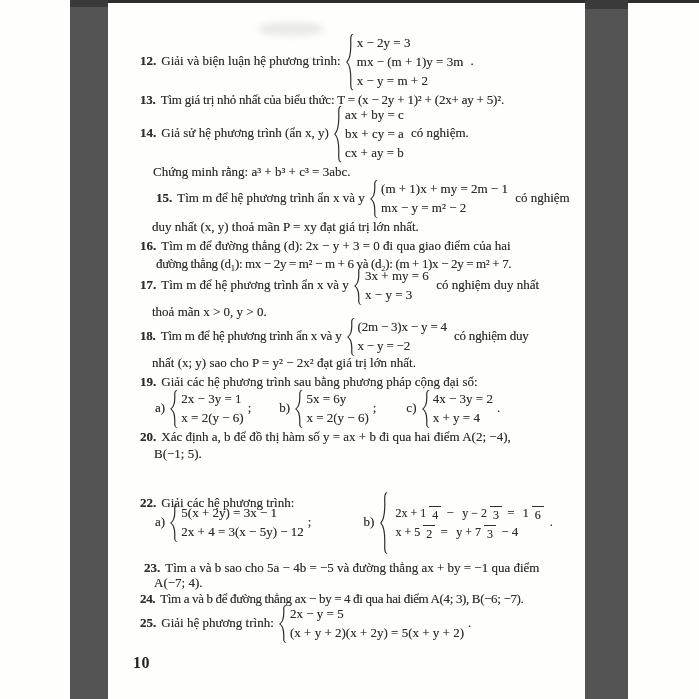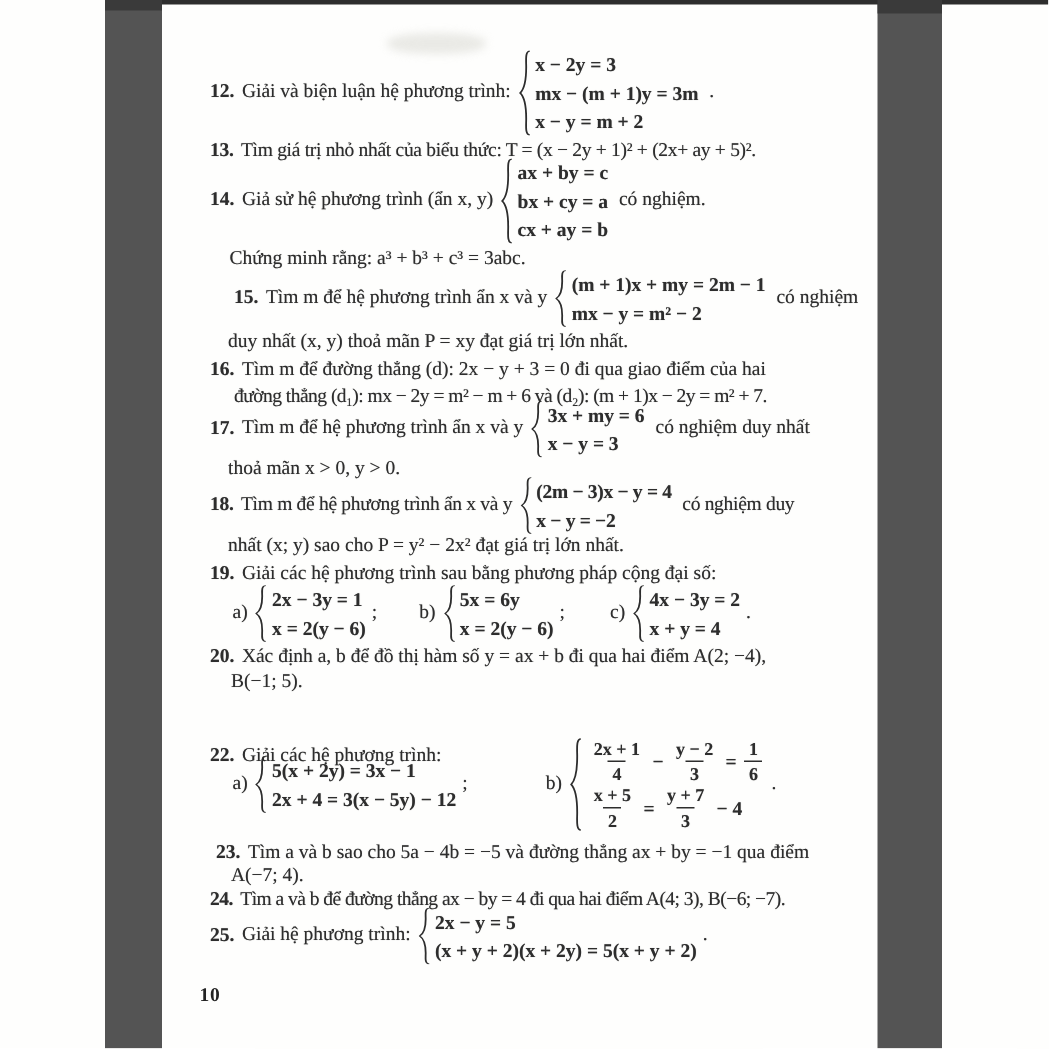--- a/index.html
+++ b/index.html
@@ -18,26 +18,26 @@
   .line{position:absolute;transform:translateY(-50%);white-space:nowrap;
         font-size:13px;line-height:18px;color:var(--text,#2d2d2d);
         text-shadow:0 0 .5px rgba(40,40,40,.5);}
   .t{white-space:pre;}
   .num{font-weight:700;margin-right:5px;}
   .sp{display:inline-block;}
   .sys{display:inline-flex;align-items:center;vertical-align:middle;margin:0 4px 0 2px;}
   .brace{display:inline-flex;align-items:center;margin-right:3px;}
   .brace svg{display:block;}
   .rows{display:inline-flex;flex-direction:column;justify-content:center;}
-  .row{display:flex;align-items:center;min-height:19px;white-space:pre;font-weight:bold;}
-  .frac{display:inline-flex;flex-direction:column;align-items:center;vertical-align:middle;
+  .row{display:flex;min-height:19px;white-space:pre;}
+  .frac{display:inline-flex;flex-direction:row;align-items:center;vertical-align:middle;
         margin:0 2px;font-size:12px;line-height:14px;}
   .fn{padding:0 3px 1px;}
   .fd{border-top:1px solid var(--text,#2d2d2d);padding:1px 3px 0;}
-  .page-num{position:absolute;transform:translateY(-50%);font-weight:700;font-size:13px;
+  .page-num{position:absolute;transform:translateY(-50%);font-weight:700;font-size:16px;
             letter-spacing:.5px;color:#232323;}
 </style>
 </head>
 <body>
 
 <div class="scan">
   <div class="band band-left"></div>
   <div class="band band-right"></div>
   <div class="top-edge"></div>
   <div class="cap cap-left"></div>

